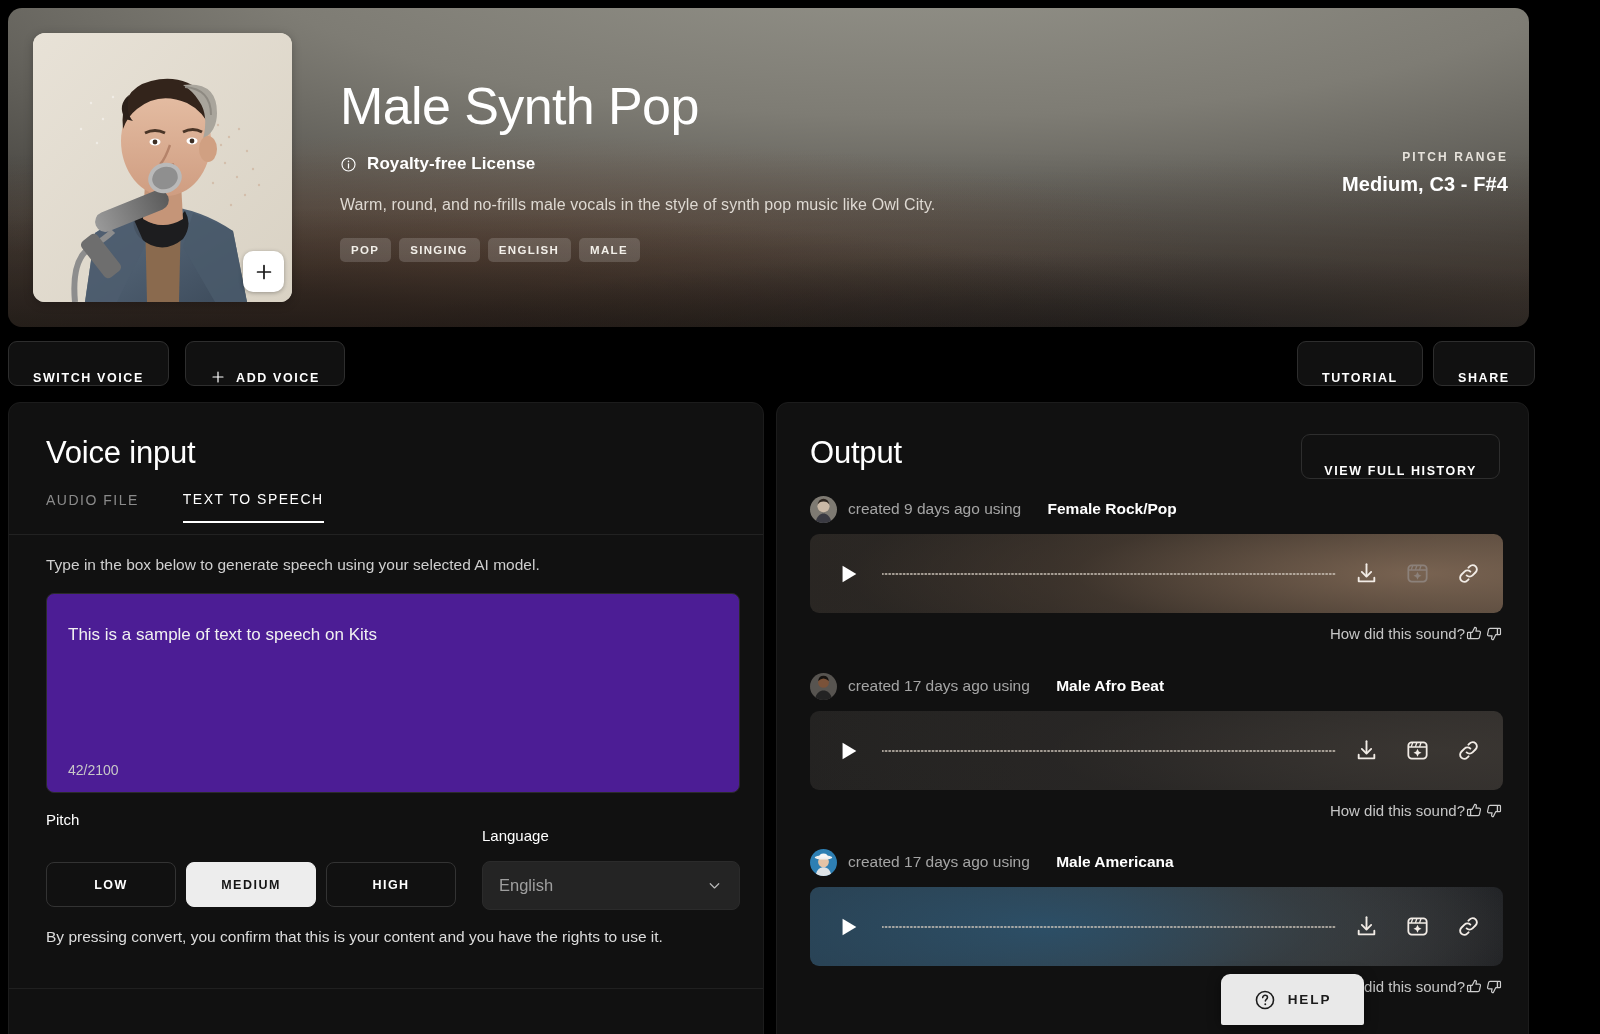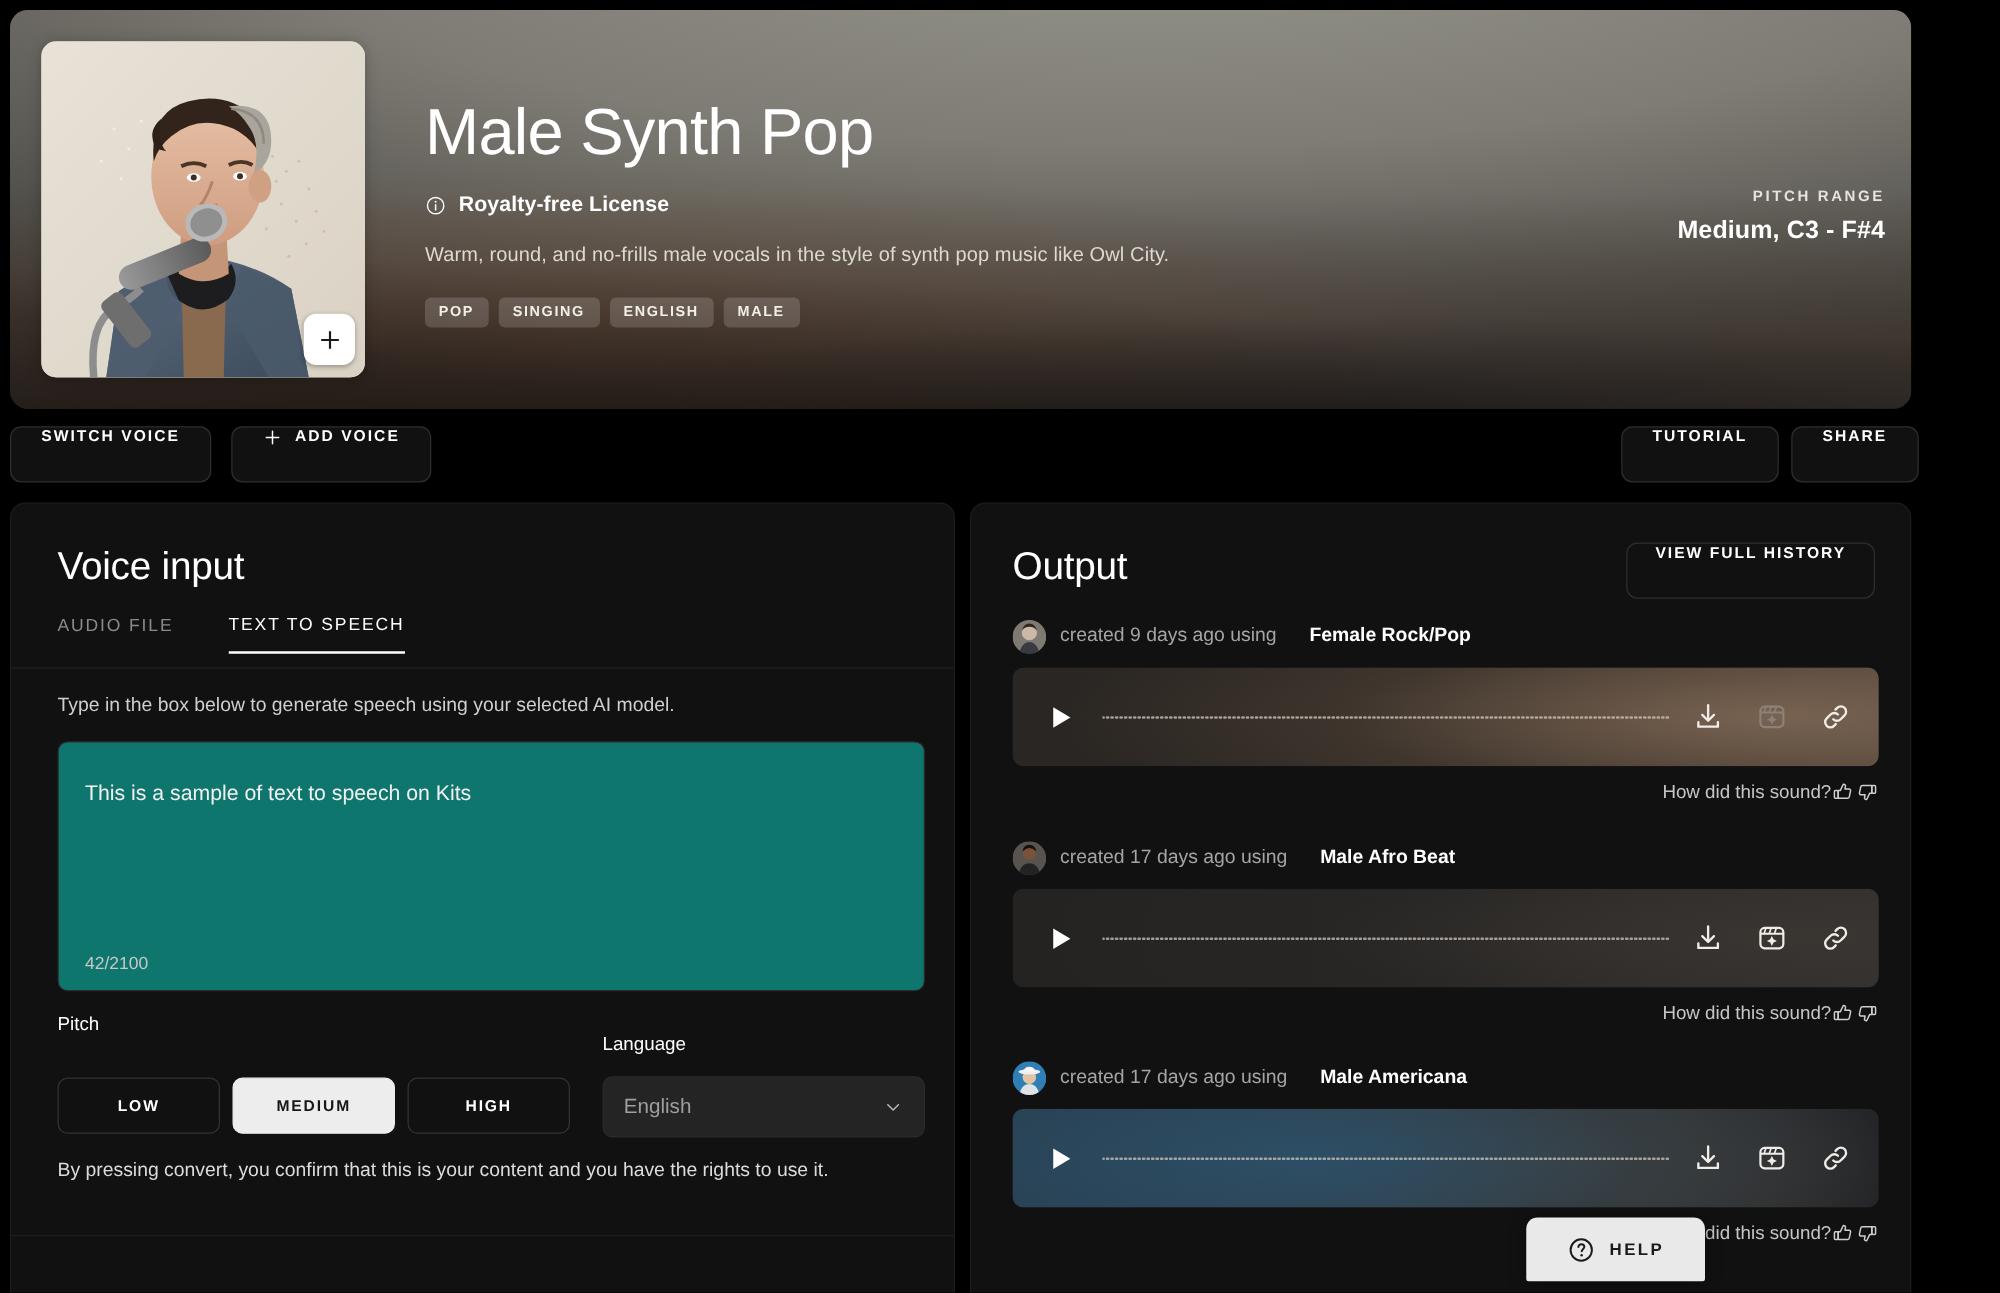--- a/index.html
+++ b/index.html
@@ -66,21 +66,21 @@
     color:#f2efe9; font-size: 11.5px; font-weight:700; letter-spacing: 1.3px;
     padding: 6px 12px 6px 11px; border-radius: 5px;
   }
   .pitch-block { position:absolute; right: 21px; top: 142px; text-align:right; }
   .pitch-label { color:#e7e3dc; font-size:12px; font-weight:700; letter-spacing:2.1px; }
   .pitch-value { color:#fff; font-size:20px; font-weight:700; margin-top:9px; letter-spacing:.1px;}
 
   
   .actionbar { position:absolute; left:0; top:341px; width:1600px; height: 48px; }
   .btn {
-    display:inline-flex; align-items:flex-start; justify-content:center; gap:10px;
+    display:inline-flex; align-items:flex-end; justify-content:center; gap:10px;
     height: 45px; padding: 0 24px; border-radius: 9px;
     border: 1px solid #2e2e2e; background: #111111;
     color:#ffffff; font-size: 12.5px; font-weight: 700; letter-spacing: 1.6px;
     cursor:pointer; white-space:nowrap;
   }
   .btn svg { width:16px; height:16px; }
   #switch-voice { position:absolute; left: 8px; top: 0; }
   #add-voice    { position:absolute; left: 185px; top: 0; }
   #tutorial     { position:absolute; left: 1297px; top: 0; }
   #share        { position:absolute; left: 1433px; top: 0; }
@@ -101,21 +101,21 @@
     font-size: 14px; font-weight:400; letter-spacing: 1.5px;
     color:#8b8b8b; cursor:pointer; background:none; border:none;
     font-family:"Liberation Sans", sans-serif;
   }
   .tab.active { color:#ffffff; border-bottom: 2px solid #ffffff; }
   .tabs-rule { position:absolute; left:0; top:131px; width:100%; height:1px; background:#222; }
 
   .helper { position:absolute; left:37px; top:153px; color:#cfcfcf; font-size:15.5px; }
   .textarea-wrap {
     position:absolute; left:37px; top:190px; width:694px; height:200px;
-    background:#0f766e; border-radius:8px; border:1px solid #2b2b2b;
+    background:#4c1d95; border-radius:8px; border:1px solid #2b2b2b;
   }
   .ta-text { position:absolute; left:21px; top:31px; color:#f1f1f1; font-size:17px; }
   .ta-count { position:absolute; left:21px; bottom:14px; color:#c8c8c8; font-size:14px; }
 
   .field-label { color:#ffffff; font-size:15px; }
   #pitch-label { position:absolute; left:37px; top:408px; }
   #language-label { position:absolute; left:473px; top:424px; }
 
   .seg { position:absolute; top:459px; display:flex; gap:10px; left:37px; }
   .seg-btn {

